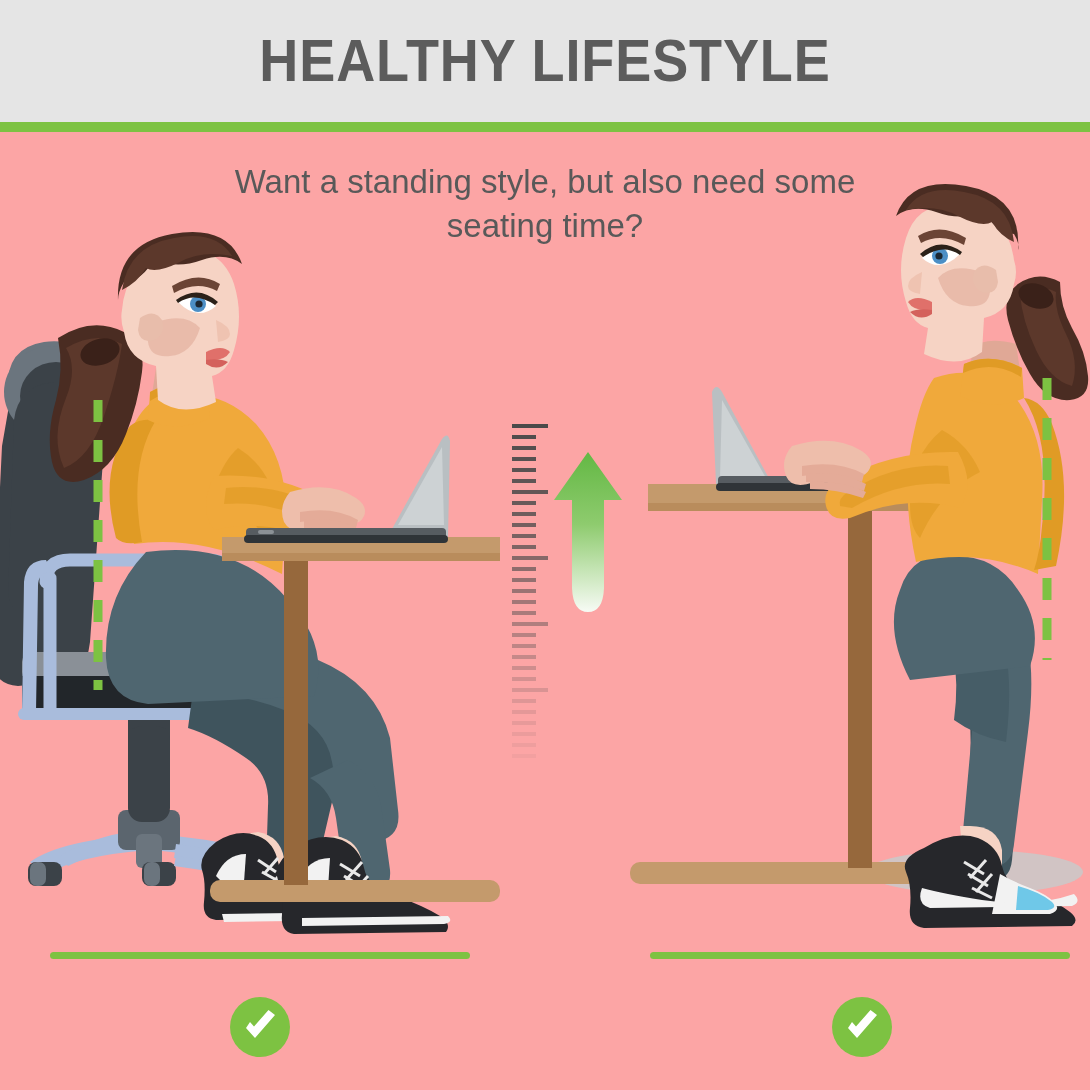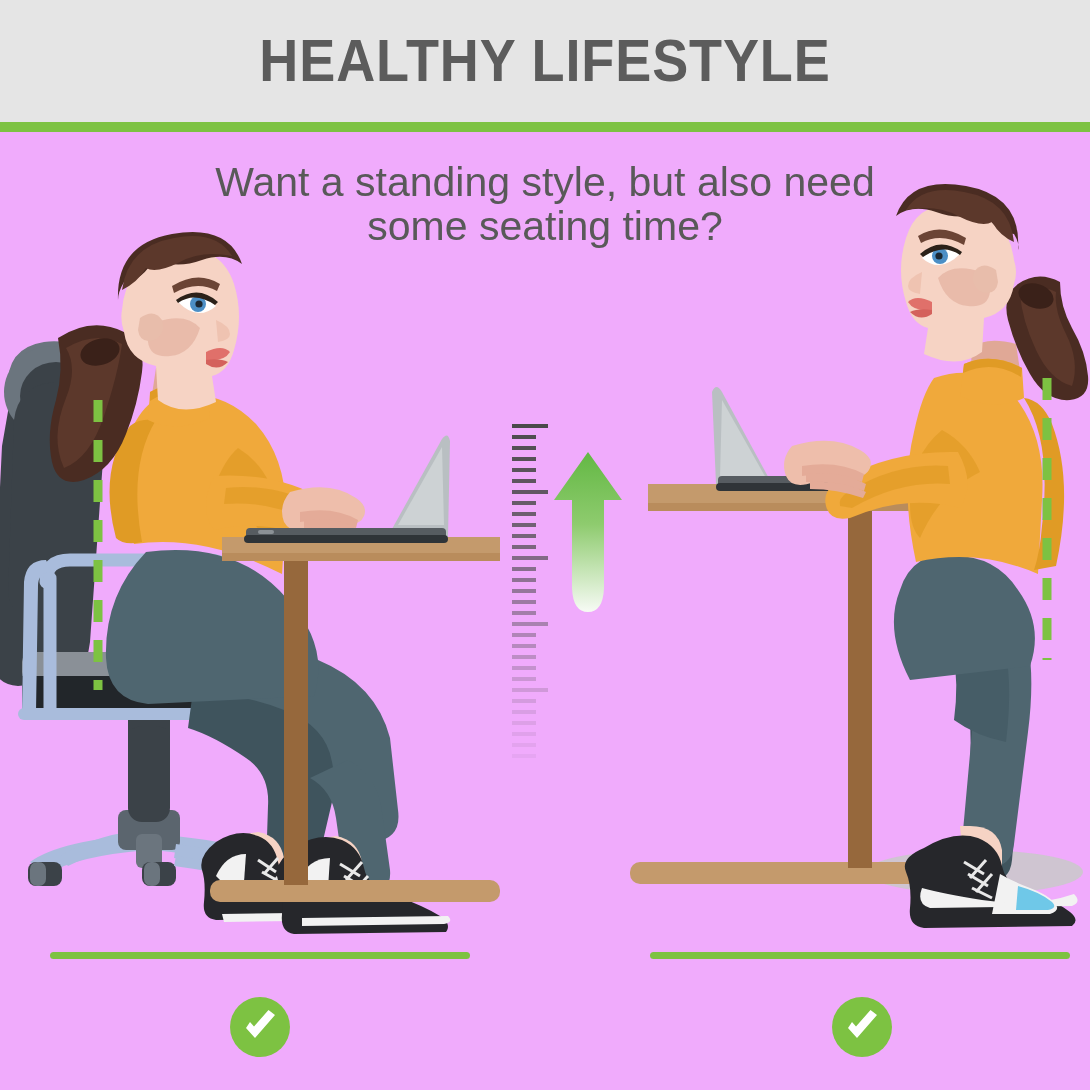--- a/index.html
+++ b/index.html
@@ -5,21 +5,21 @@
 <style>
   html, body {
     margin: 0;
     padding: 0;
     background: #ffffff;
   }
   #stage {
     position: relative;
     width: 1090px;
     height: 1090px;
-    background: #f0abfc;
+    background: #fca5a5;
     font-family: "Liberation Sans", sans-serif;
     overflow: hidden;
   }
 
   
   #header-band {
     position: absolute;
     left: 0; top: 0;
     width: 1090px;
     height: 122px;
@@ -46,21 +46,21 @@
     height: 10px;
     background: #7dc242;
   }
 
   
   #subtitle {
     position: absolute;
     left: 195px; top: 160px;
     width: 700px;
     text-align: center;
-    font-size: 41px;
+    font-size: 33px;
     line-height: 44px;
     color: #595959;
     font-family: "Liberation Sans", sans-serif;
   }
 
   
   .scene { position: absolute; left: 0; top: 0; width: 1090px; height: 1090px; pointer-events: none; }
   .scene svg { display: block; }
 
   

